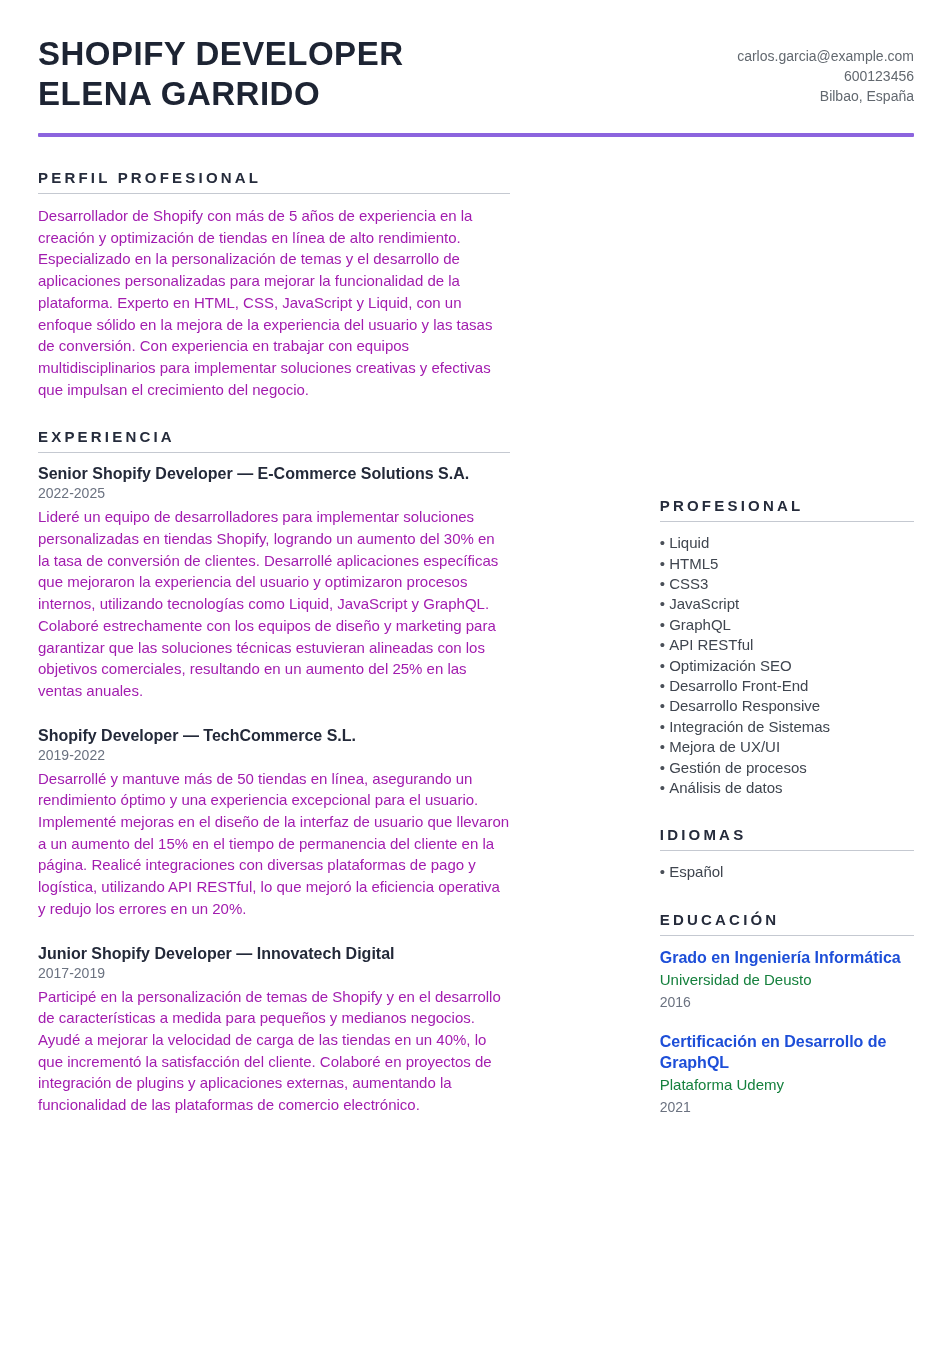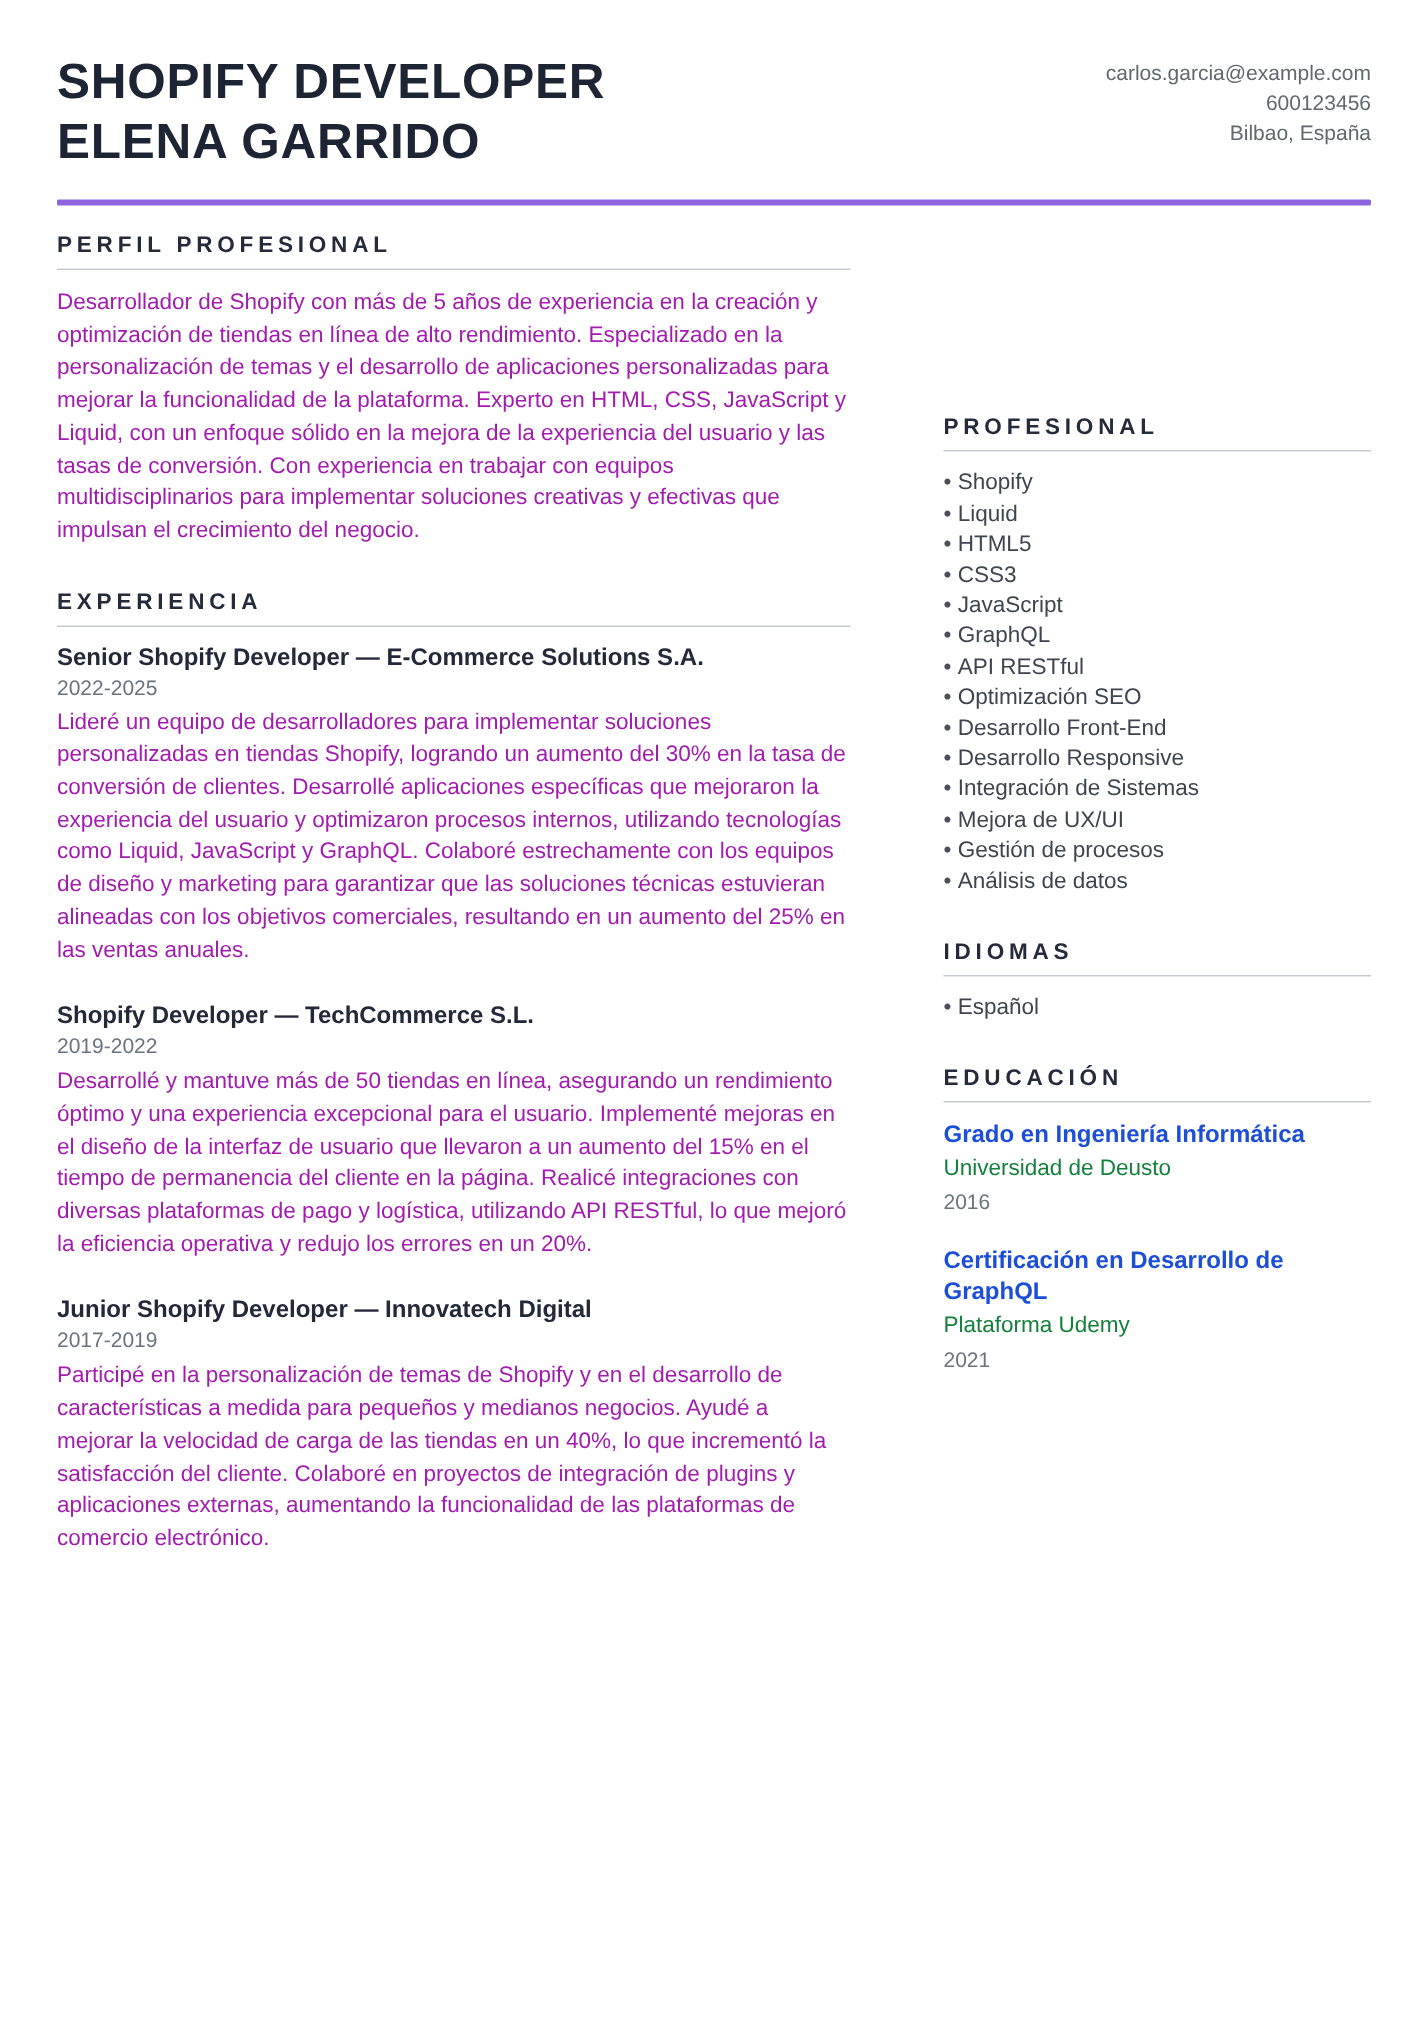--- a/index.html
+++ b/index.html
@@ -8,21 +8,21 @@
     width: 952px;
     height: 1347px;
     background: #ffffff;
     padding: 34px 38px 0 38px;
     font-family: "Liberation Sans", sans-serif;
     color: #3f454f;
     overflow: hidden;
   }
 
   
-  .header { display: flex; justify-content: space-between; align-items: flex-start; }
+  .header { display: flex; justify-content: space-between; align-items: center; }
   .title {
     font-size: 33px;
     font-weight: bold;
     line-height: 40px;
     letter-spacing: 0.5px;
     color: #1d2433;
   }
   .contact {
     text-align: right;
     font-size: 14px;
@@ -31,21 +31,21 @@
     margin-top: 4px;
   }
   .accent-rule {
     height: 4px;
     background: #8c64de;
     margin-top: 19px;
     border-radius: 1px;
   }
 
   
-  .columns { display: flex; margin-top: 18px; min-height: 864px; align-items: center; }
+  .columns { display: flex; margin-top: 32px; min-height: 864px; align-items: flex-end; gap: 44px; }
   .col-left  { width: 529px; }
   .col-sep   { width: 1px; background: #d9dee8; margin-left: 20px; margin-right: 41px; }
   .col-right { width: 285px; }
 
   
   h2.sec {
     font-size: 15px;
     font-weight: bold;
     letter-spacing: 3.2px;
     color: #252b3b;
@@ -163,21 +163,20 @@
 
     </div>
 
     <div class="col-sep"></div>
 
     <div class="col-right">
 
       <section>
         <h2 class="sec">PROFESIONAL</h2>
         <ul class="plain">
-          <li>Shopify</li>
           <li>Liquid</li>
           <li>HTML5</li>
           <li>CSS3</li>
           <li>JavaScript</li>
           <li>GraphQL</li>
           <li>API RESTful</li>
           <li>Optimización SEO</li>
           <li>Desarrollo Front-End</li>
           <li>Desarrollo Responsive</li>
           <li>Integración de Sistemas</li>

